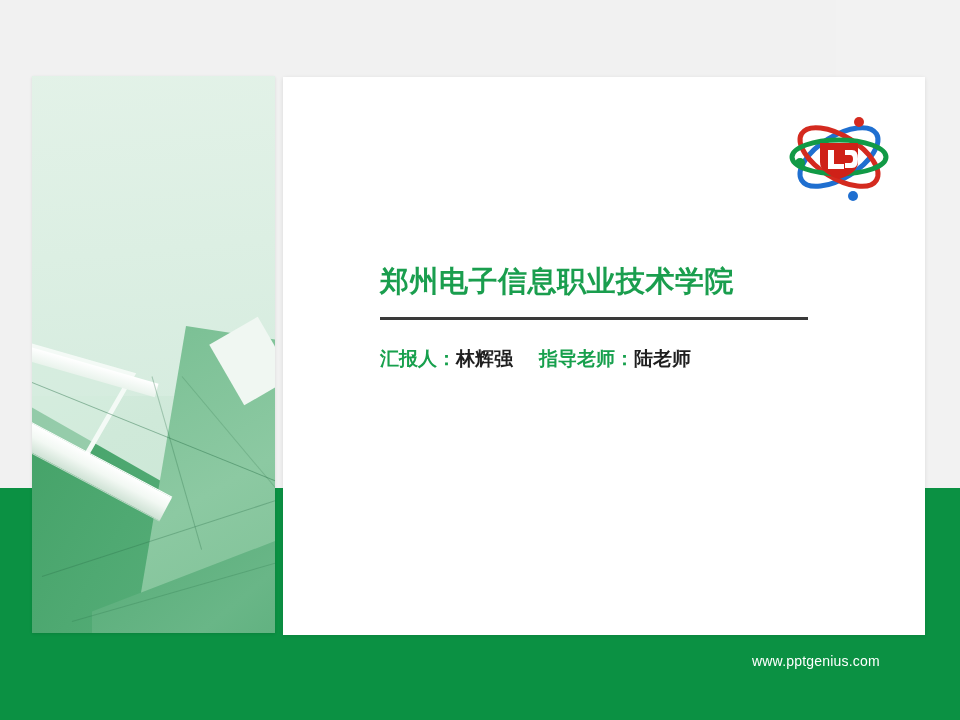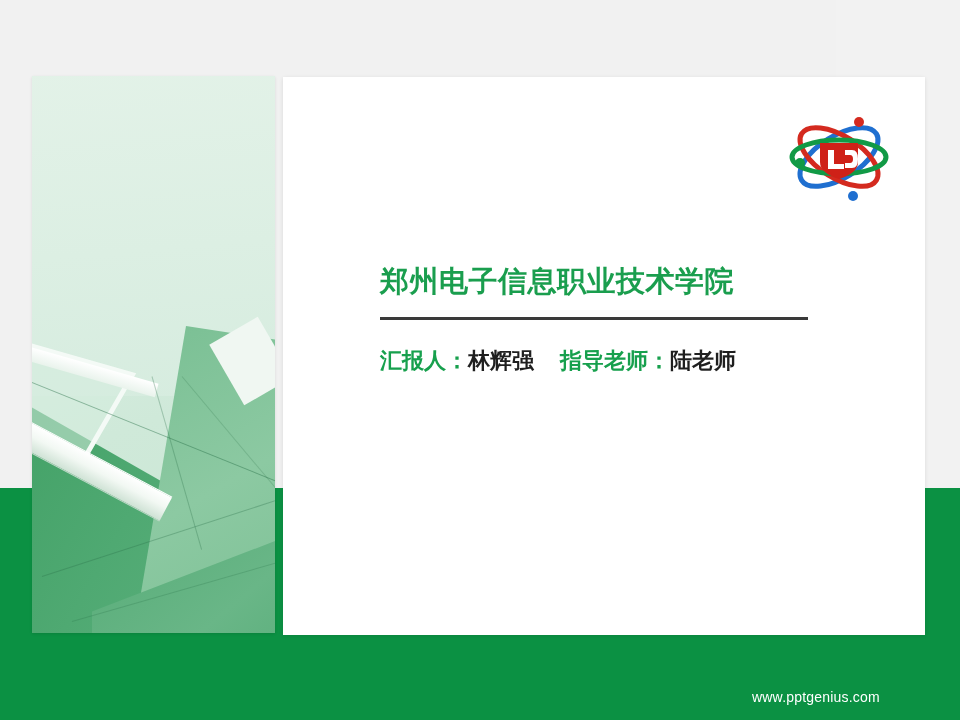--- a/index.html
+++ b/index.html
@@ -178,33 +178,33 @@
     white-space: nowrap;
   }
   .divider {
     margin-top: 18px;
     width: 428px;
     height: 3px;
     background: #3a3a3a;
   }
   .byline {
     margin-top: 26px;
-    font-size: 22px;
+    font-size: 19px;
     font-weight: bold;
     white-space: nowrap;
   }
   .byline .lbl { color: #17a04d; }
   .byline .val { color: #1f1f1f; }
   .byline .gap { display: inline-block; width: 26px; }
 
   
   .site-url {
     position: absolute;
     left: 752px;
-    top: 689px;
+    top: 653px;
     color: #ffffff;
     font-size: 14px;
     letter-spacing: 0.2px;
   }
 </style>
 </head>
 <body>
 
 <div id="slide">
 

